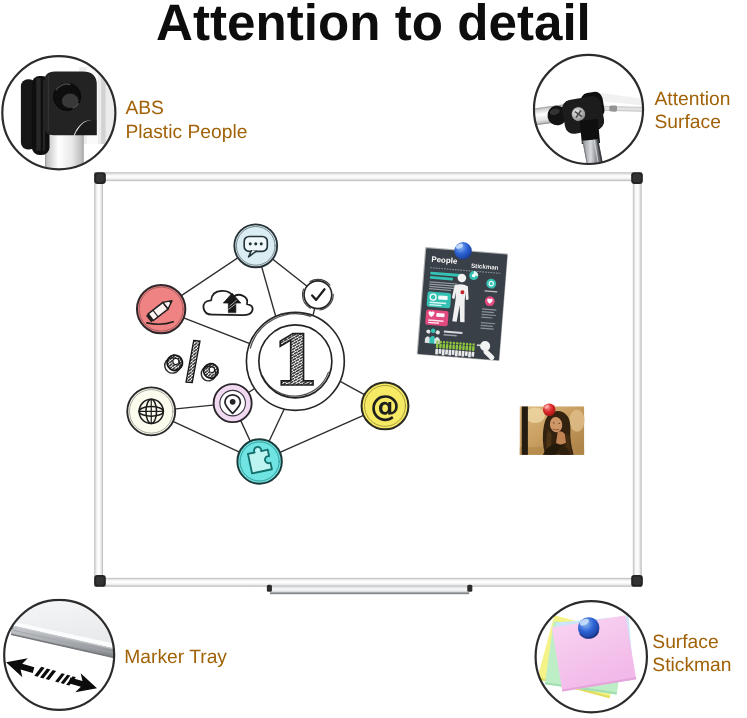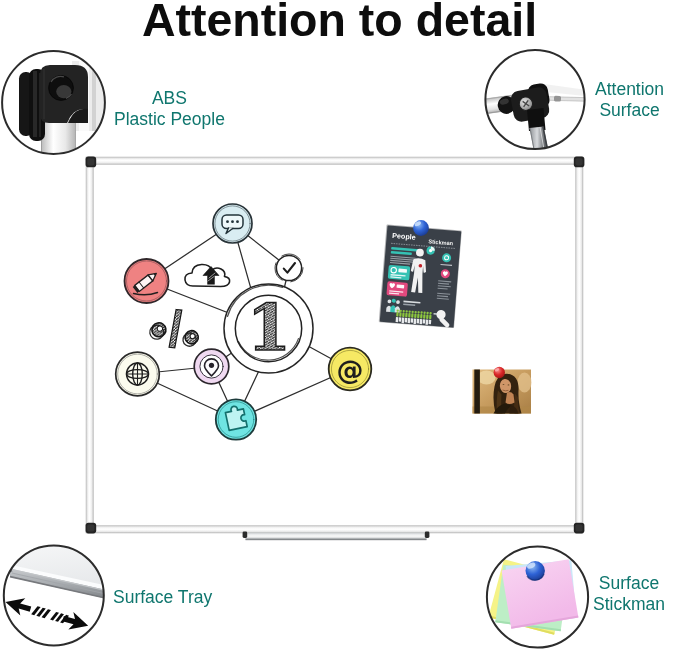--- a/index.html
+++ b/index.html
@@ -1,21 +1,21 @@
 <!DOCTYPE html>
 <html><head>
 <meta charset="utf-8">
 <style>
   html,body{margin:0;padding:0;}
   body{width:679px;height:653px;background:#ffffff;position:relative;overflow:hidden;
        font-family:"Liberation Sans",sans-serif;}
   .abs{position:absolute;}
   #title{left:0;top:-3px;width:679px;text-align:center;font-size:46.5px;font-weight:bold;
          color:#0d0d0d;line-height:46px;letter-spacing:0px;margin:0;}
-  .callout-label{font-size:17.5px;line-height:20.5px;color:#0f766e;text-align:center;}
+  .callout-label{font-size:17.5px;line-height:20.5px;color:#a16207;}
   #label-abs{left:114px;top:88px;}
   #label-wrap{left:595px;top:79px;}
   #label-tray{left:113px;top:587px;}
   #label-magnet{left:593px;top:573px;}
   svg{display:block;}
 </style>
 </head>
 <body>
 
 <h1 id="title" class="abs">Attention to detail</h1>
@@ -557,18 +557,18 @@
 
 <div id="label-abs" class="abs callout-label">
   <div>ABS</div>
   <div>Plastic People</div>
 </div>
 <div id="label-wrap" class="abs callout-label">
   <div>Attention</div>
   <div>Surface</div>
 </div>
 <div id="label-tray" class="abs callout-label">
-  <div>Surface Tray</div>
+  <div>Marker Tray</div>
 </div>
 <div id="label-magnet" class="abs callout-label">
   <div>Surface</div>
   <div>Stickman</div>
 </div>
 
 </body></html>

